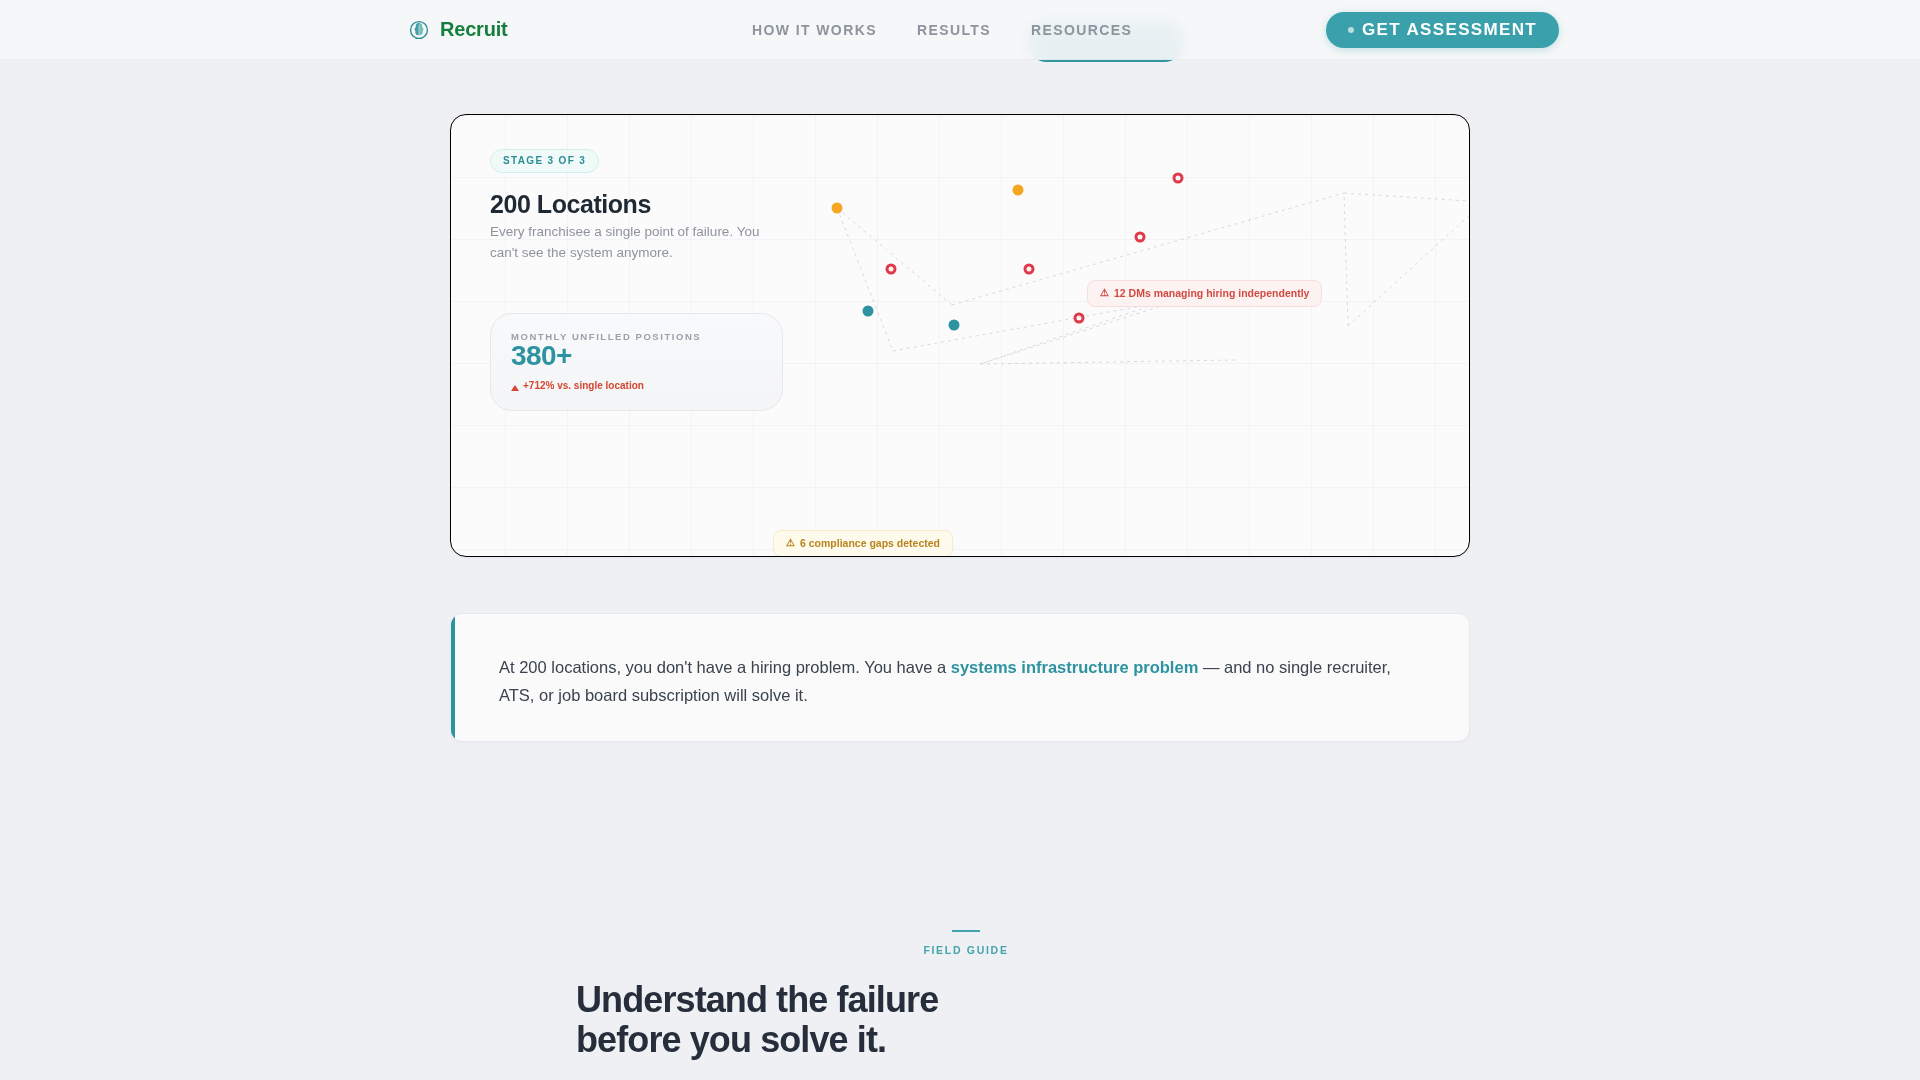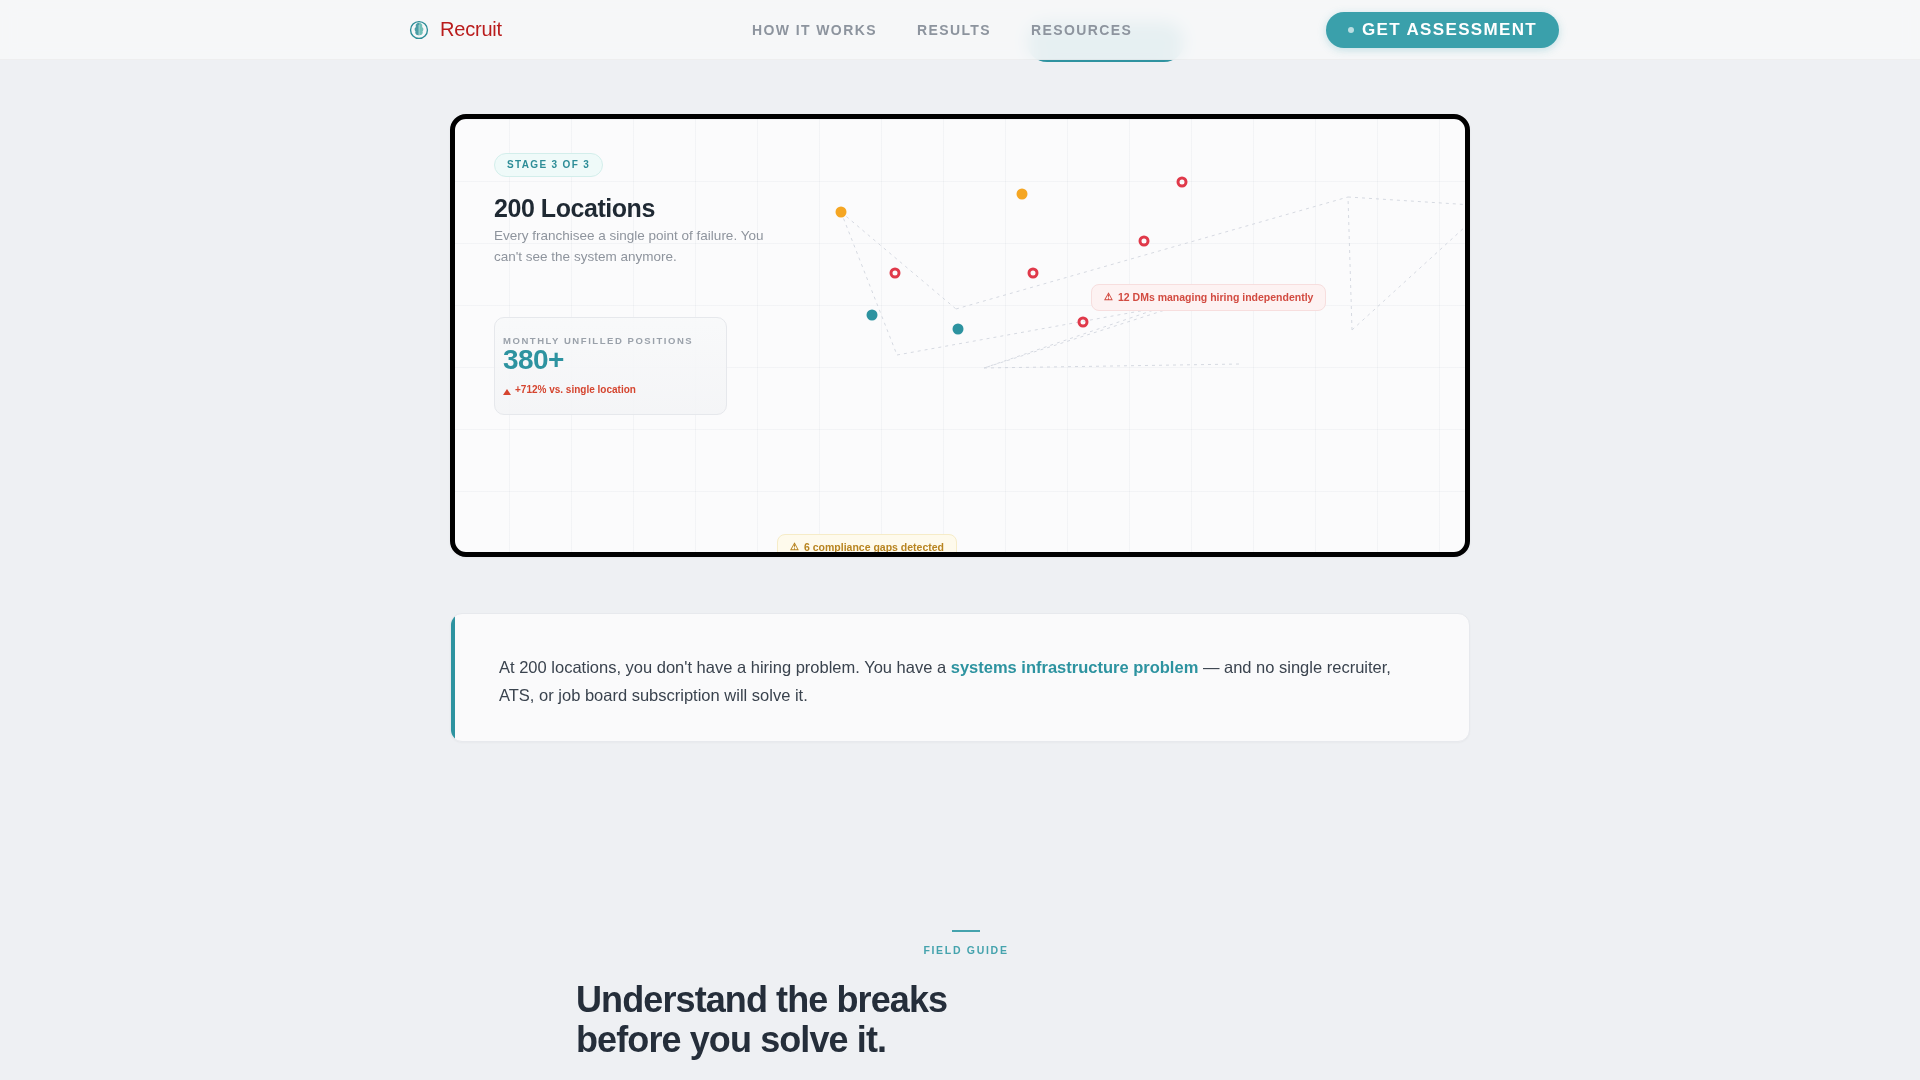--- a/index.html
+++ b/index.html
@@ -44,23 +44,23 @@
     align-items: center;
     gap: 10px;
     cursor: pointer;
   }
   .brand-mark {
     width: 22px; height: 22px;
     display: flex; align-items: center; justify-content: center;
   }
   .brand-name {
     font-size: 20px;
-    font-weight: 400;
+    font-weight: 700;
     letter-spacing: -0.2px;
-    color: #b91c1c;
+    color: #15803d;
   }
   .nav {
     position: absolute;
     left: 752px;
     display: flex;
     align-items: center;
     gap: 40px;
   }
   .nav a {
     font-size: 14px;
@@ -115,21 +115,21 @@
   }
 
   
   .dash-card {
     position: absolute;
     left: 450px;
     top: 114px;
     width: 1020px;
     height: 443px;
     background: #fbfbfc;
-    border: 5px solid #000000;
+    border: 1px solid #000000;
     border-radius: 16px;
     overflow: hidden;
     box-shadow: 0 1px 3px rgba(16,24,40,0.04);
   }
   .grid-bg {
     position: absolute;
     inset: 0;
     background-image:
       linear-gradient(to right, rgba(160,170,185,0.085) 1px, transparent 1px),
       linear-gradient(to bottom, rgba(160,170,185,0.085) 1px, transparent 1px);
@@ -166,26 +166,26 @@
     font-size: 13.5px;
     line-height: 21px;
     color: #8e949d;
     width: 285px;
   }
 
   .stat-box {
     position: absolute;
     left: 39px;
     top: 198px;
-    width: 233px;
+    width: 293px;
     height: 98px;
     border: 1px solid #e6e8ec;
-    border-radius: 10px;
+    border-radius: 22px;
     background: linear-gradient(180deg, rgba(248,249,250,0.9) 0%, rgba(243,244,246,0.85) 100%);
-    padding: 17px 8px 0;
+    padding: 17px 20px 0;
   }
   .stat-label {
     font-size: 9.5px;
     font-weight: 700;
     letter-spacing: 1.55px;
     color: #9aa1aa;
   }
   .stat-value {
     font-size: 28px;
     font-weight: 800;
@@ -422,19 +422,19 @@
       <span>At 200 locations, you don't have a hiring problem. You have a </span><span class="quote-em">systems infrastructure problem</span><span> — and no single recruiter, ATS, or job board subscription will solve it.</span>
     </p>
   </section>
 
   <section class="fg">
     <div class="fg-eyebrow">
       <span class="fg-rule"></span>
       <span class="fg-eyebrow-text">FIELD GUIDE</span>
     </div>
     <h1 class="fg-heading">
-      <span>Understand the breaks</span><br>
+      <span>Understand the failure</span><br>
       <span>before you solve it.</span>
     </h1>
     <p class="fg-sub">Three lessons on why franchise hiring breaks at scale — and what a real solution looks like. Read before</p>
   </section>
 
 </div>
 
 </body></html>

